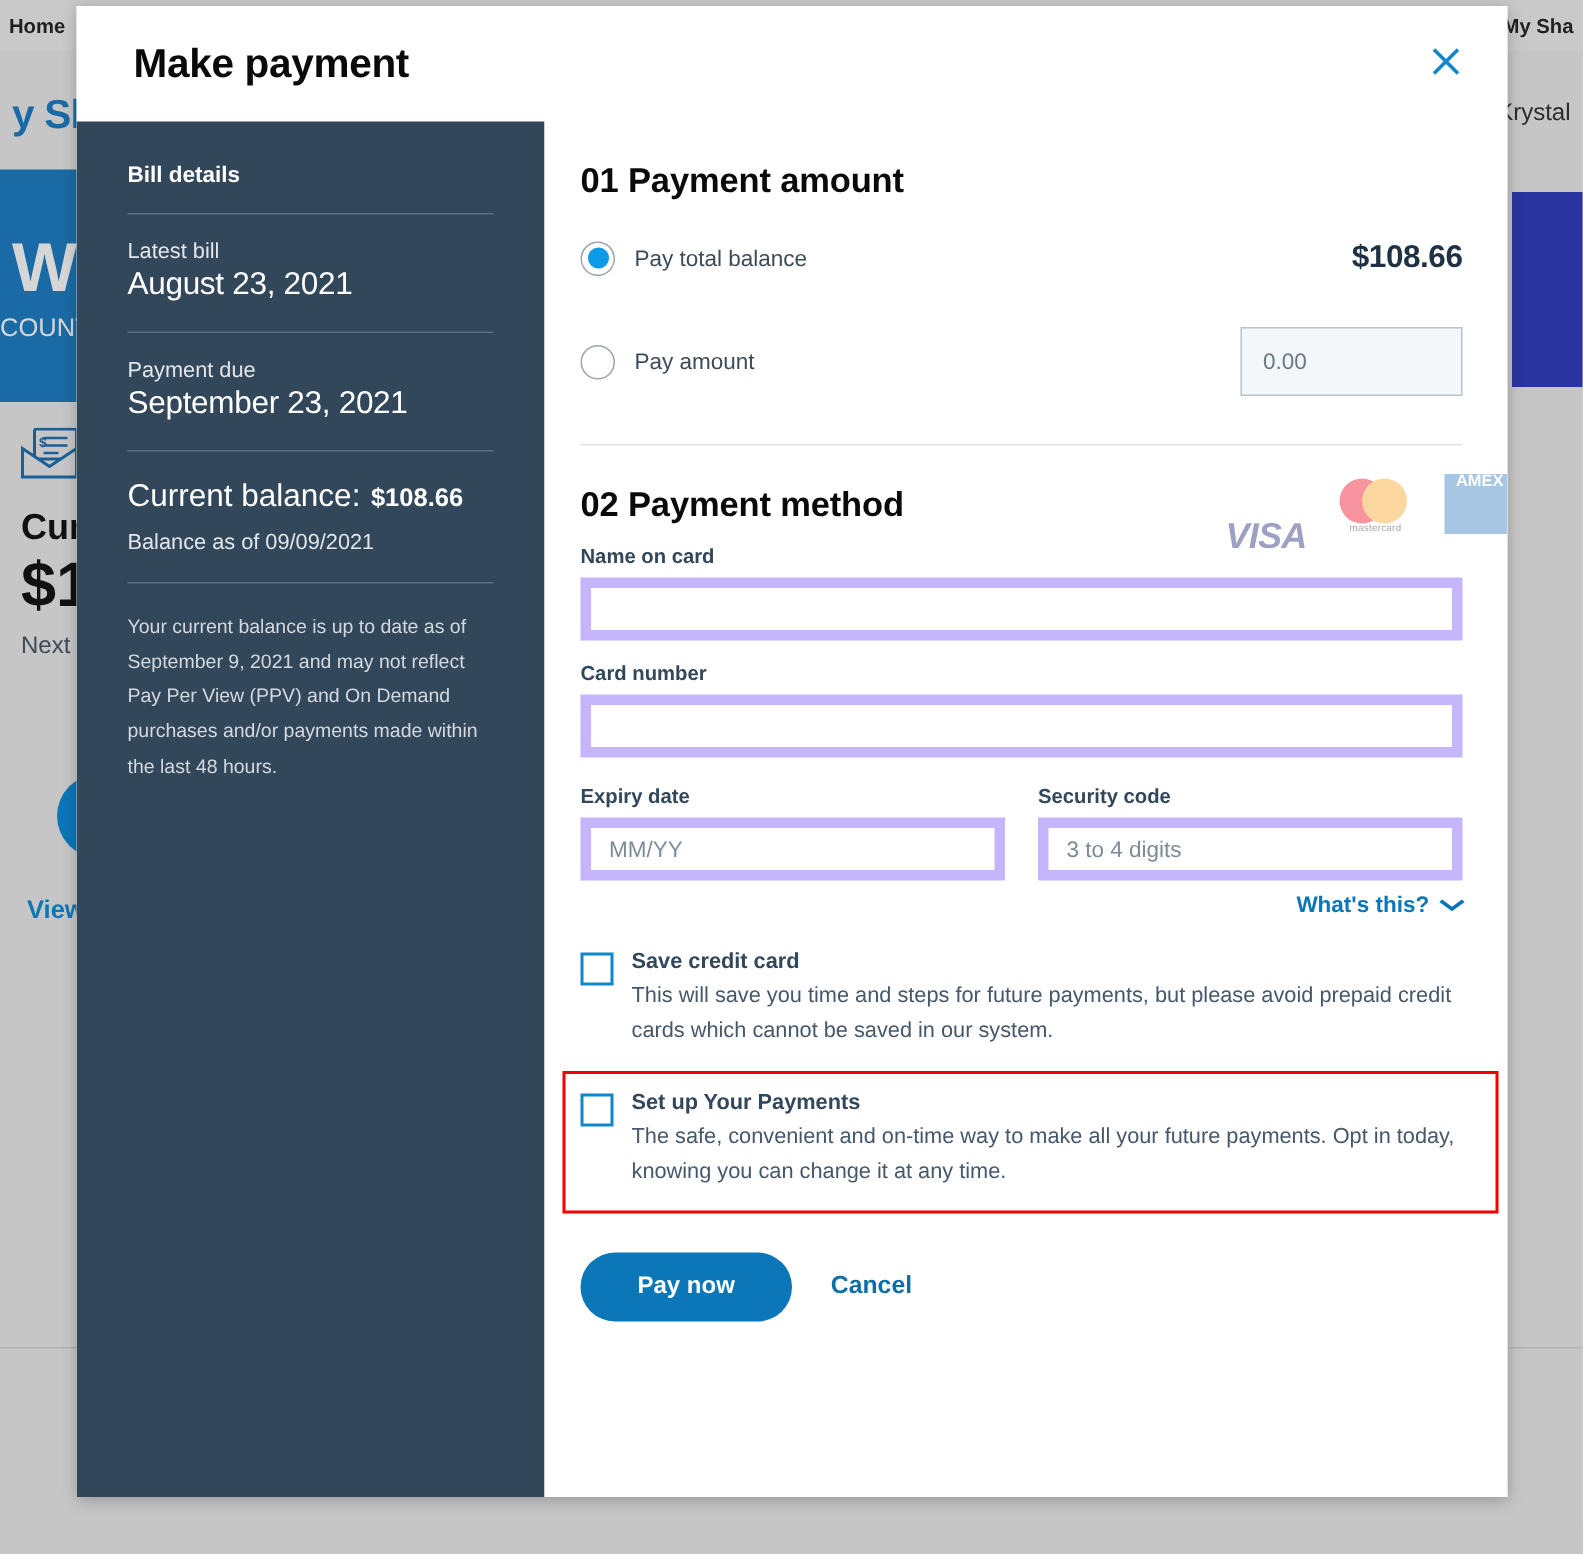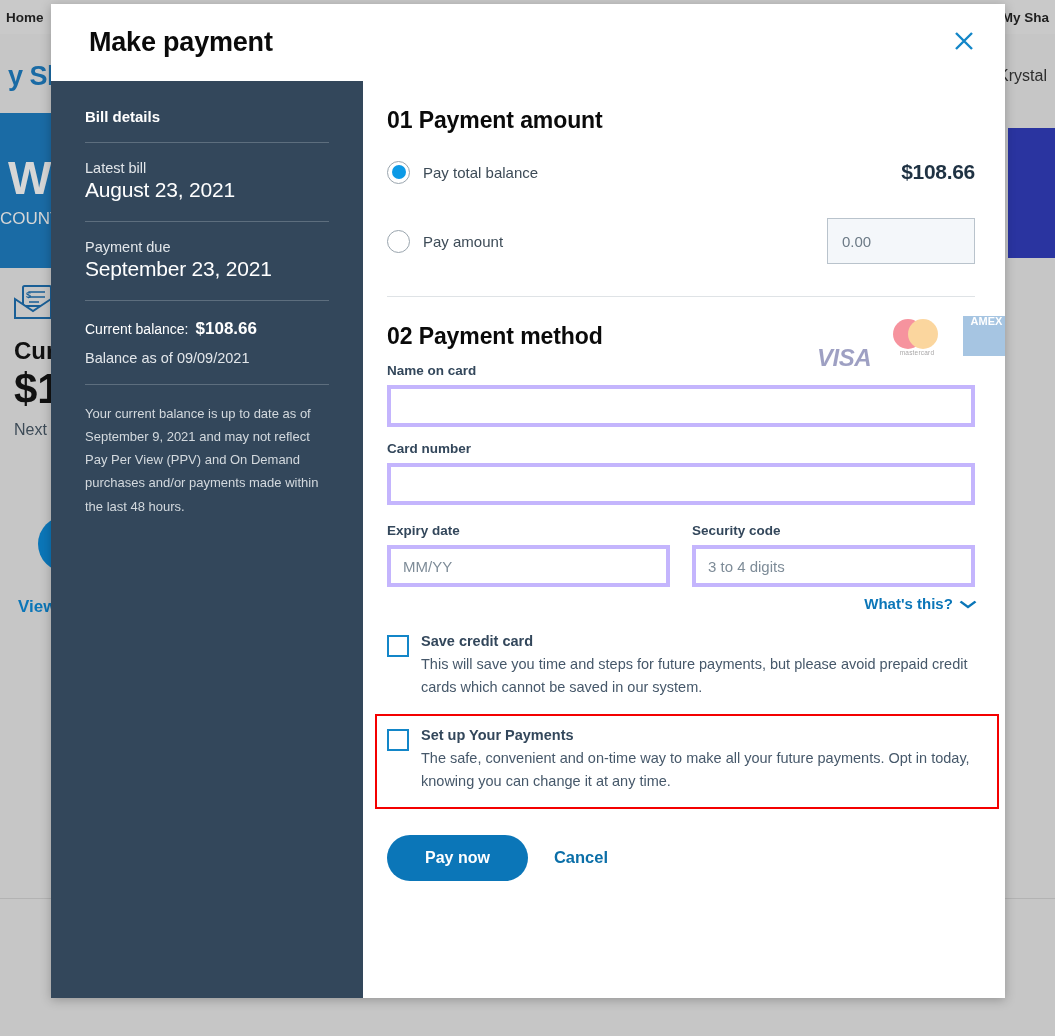--- a/index.html
+++ b/index.html
@@ -218,21 +218,21 @@
     color: #ffffff;
     letter-spacing: -0.2px;
   }
   .sb-balance-row {
     padding: 18px 0 0 0;
     display: flex;
     align-items: baseline;
     gap: 7px;
   }
   .sb-balance-label {
-    font-size: 14px;
+    font-size: 21px;
     color: #ffffff;
   }
   .sb-balance-amount {
     font-size: 17px;
     font-weight: bold;
     color: #ffffff;
   }
   .sb-asof {
     font-size: 14.5px;
     color: #e2e6ea;
@@ -381,21 +381,21 @@
   .field { margin-top: 14px; }
   .field-label {
     font-size: 13.5px;
     font-weight: bold;
     color: #33475b;
     margin-bottom: 7px;
   }
   .text-input {
     width: 100%;
     height: 42px;
-    border: 4px solid #c4b5fd;
+    border: 7px solid #c4b5fd;
     background: #fff;
     font-family: "Liberation Sans", sans-serif;
     font-size: 15px;
     color: #33475b;
     padding: 0 12px;
   }
   .text-input::placeholder { color: #7e8c98; }
 
   .field-row {
     display: flex;

